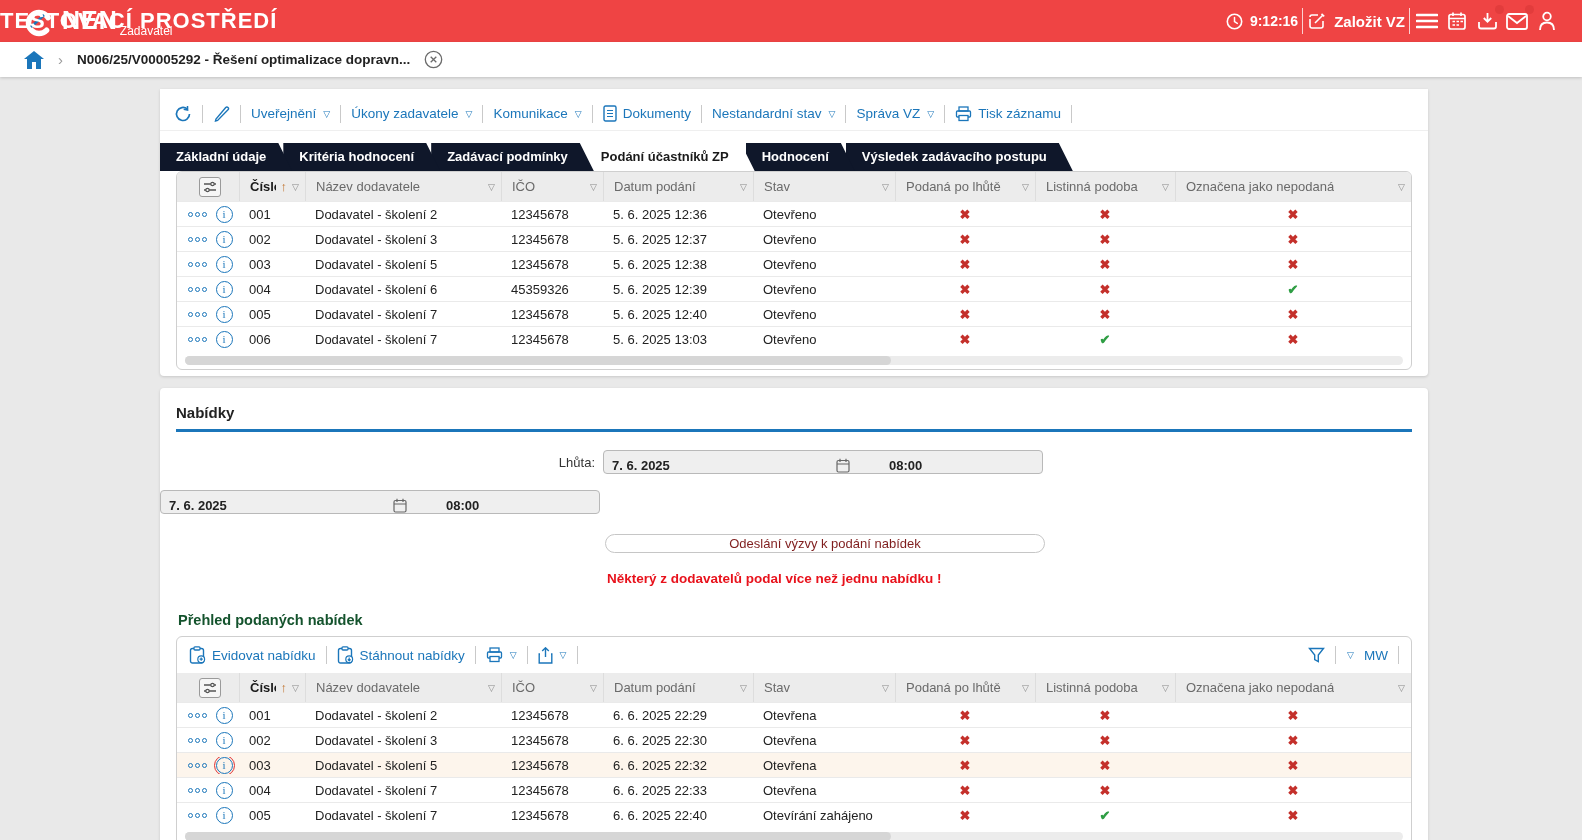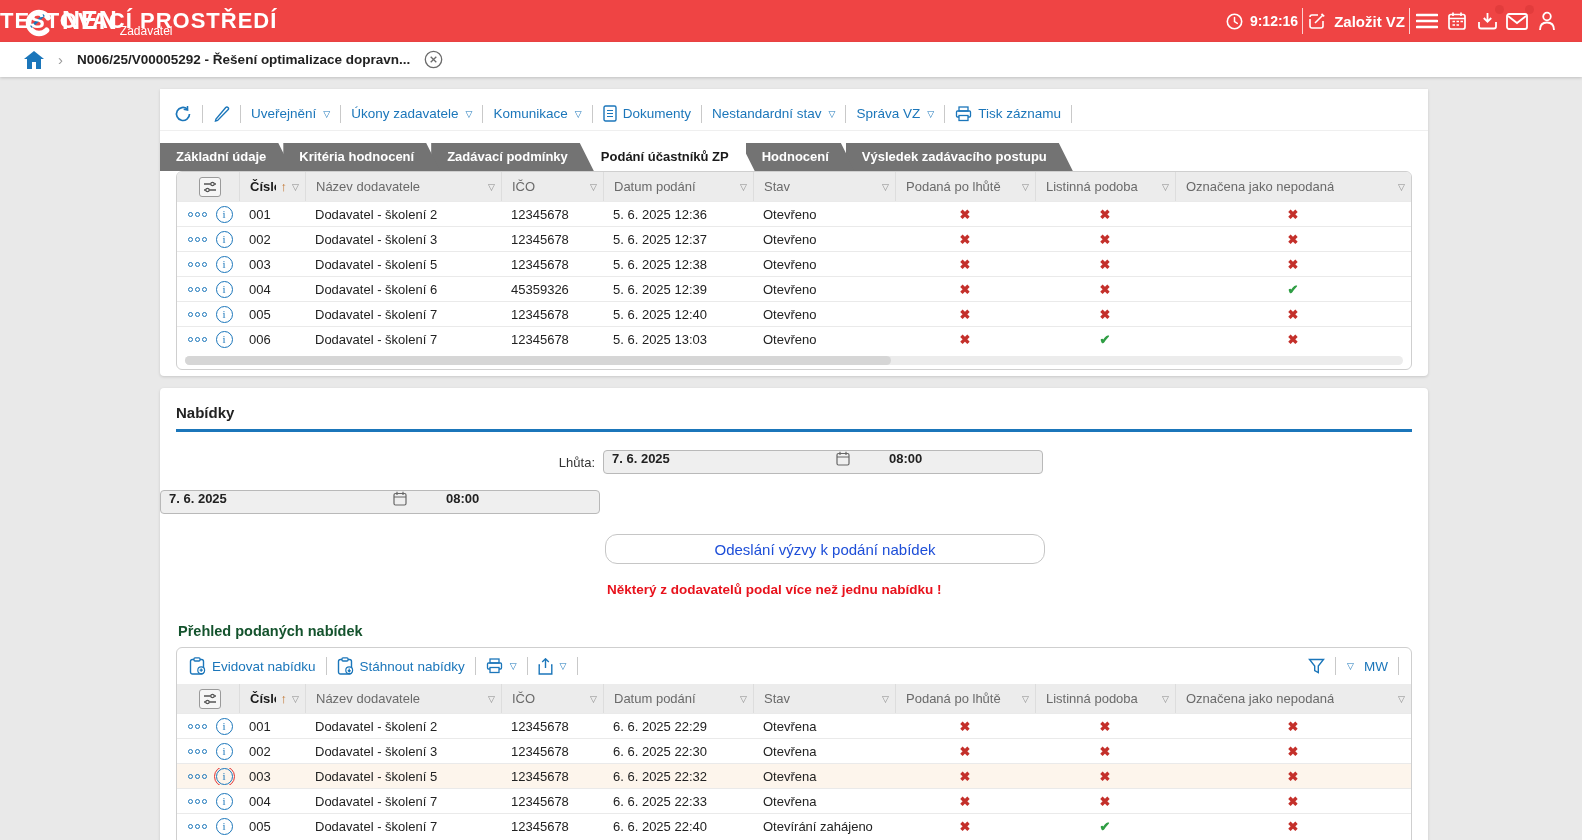--- a/index.html
+++ b/index.html
@@ -32,21 +32,21 @@
   .card2 { margin-top:12px; padding:12px 0 10px 0; border-radius:4px; height:460px; }
 
   
   .rec-toolbar { display:flex; align-items:center; gap:10px; height:34px; padding:0 14px; color:#1b76ba; border-bottom:1px solid #efefef; }
   .rec-toolbar .sep { width:1px; height:18px; background:#c9c9c9; }
   .tb-link { display:flex; align-items:center; gap:6px; color:#1b76ba; font-size:13.5px; cursor:pointer; white-space:nowrap; }
   .dd-tri { font-size:9px; color:#1b76ba; margin-left:1px; }
 
   
   .tabstrip { display:flex; margin-top:12px; height:28px; align-items:flex-end; }
-  .tab { position:relative; background:#737373; color:#fff; font-weight:bold; font-size:13px;
+  .tab { position:relative; background:#0f172a; color:#fff; font-weight:bold; font-size:13px;
     padding:0 26px 0 16px; height:28px; line-height:28px; margin-right:-9px; white-space:nowrap; cursor:pointer;
     clip-path:polygon(0 0, calc(100% - 14px) 0, 100% 100%, 0 100%); }
   .tab.active { background:#fff; color:#1a1a1a; z-index:3; }
 
   
   .tbl-container { margin:0 16px; border:1px solid #cfcfcf; border-radius:6px; background:#fff; overflow:hidden; }
   .tbl { --cols: 62px 66px 196px 102px 150px 142px 140px 140px 1fr; }
   .thead { display:grid; grid-template-columns:var(--cols); background:#ececec; height:29px; align-items:center; color:#6a6a6a; }
   .thead .hc { display:flex; align-items:center; height:100%; padding:0 6px 0 10px; border-left:1px solid #dddddd; gap:5px; }
   .thead .hc:first-child { border-left:none; justify-content:center; }
@@ -70,26 +70,26 @@
     display:flex; align-items:center; justify-content:center; cursor:pointer; }
   .hscroll { height:9px; background:#ececec; border-radius:5px; margin:5px 8px 4px 8px; }
   .hscroll .thumb { height:9px; width:58%; background:#d6d6d6; border-radius:5px; }
 
   
   .sec-title { font-size:15px; font-weight:bold; color:#222; margin:4px 16px 8px 16px; }
   .sec-rule { height:3px; background:#1b76ba; margin:0 16px 18px 16px; }
   .form-row { display:flex; align-items:center; margin:0 0 16px 0; }
   .form-label { width:443px; text-align:right; padding-right:8px; color:#333; font-size:13px; }
   .dt-field { width:440px; height:24px; background:#efefef; border:1px solid #b9b9b9; border-radius:4px;
-    display:flex; align-items:flex-start; padding:0 8px; gap:6px; }
+    display:flex; align-items:flex-end; padding:0 8px; gap:6px; }
   .dt-field .dval { font-weight:bold; color:#222; width:218px; }
   .dt-field .tval { font-weight:bold; color:#222;margin-left:33px; }
   .send-row { display:flex; margin:20px 0 0 0; }
-  .send-btn { margin-left:445px; width:440px; height:30px; background:#fff; border:1px solid #c6c6c6; border-radius:12px;
-    color:#1d4ed8; font-size:15px; cursor:pointer; font-family:"Liberation Sans",sans-serif; }
+  .send-btn { margin-left:445px; width:440px; height:19px; background:#fff; border:1px solid #c6c6c6; border-radius:12px;
+    color:#7f1d1d; font-size:13px; cursor:pointer; font-family:"Liberation Sans",sans-serif; }
   .warn { margin:18px 0 0 447px; color:#e8121c; font-weight:bold; font-size:13.5px; }
 
   .prehled-title { font-size:14.5px; font-weight:bold; color:#14532d; margin:26px 16px 8px 18px; }
   .tbl-toolbar { display:flex; align-items:center; height:36px; padding:0 12px; gap:10px; color:#1b76ba; }
   .tbl-toolbar .sep { width:1px; height:18px; background:#c9c9c9; }
   .tbl-toolbar .right { margin-left:auto; display:flex; align-items:center; gap:10px; }
   .mw { color:#1b76ba; font-size:13.5px; }
 
   svg { display:block; }
 </style>

